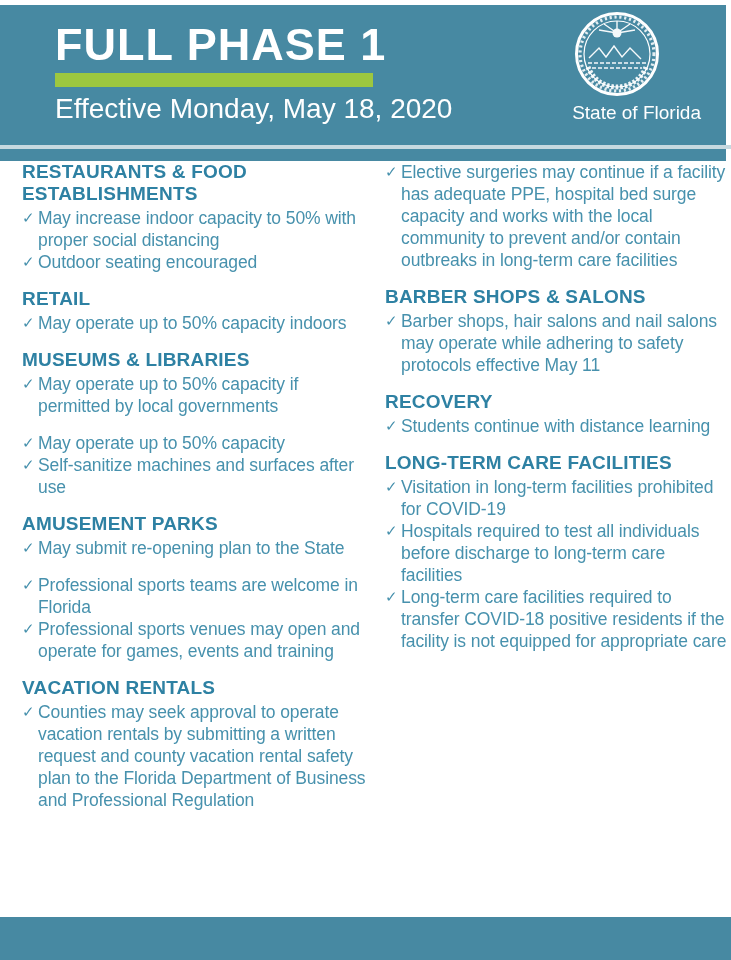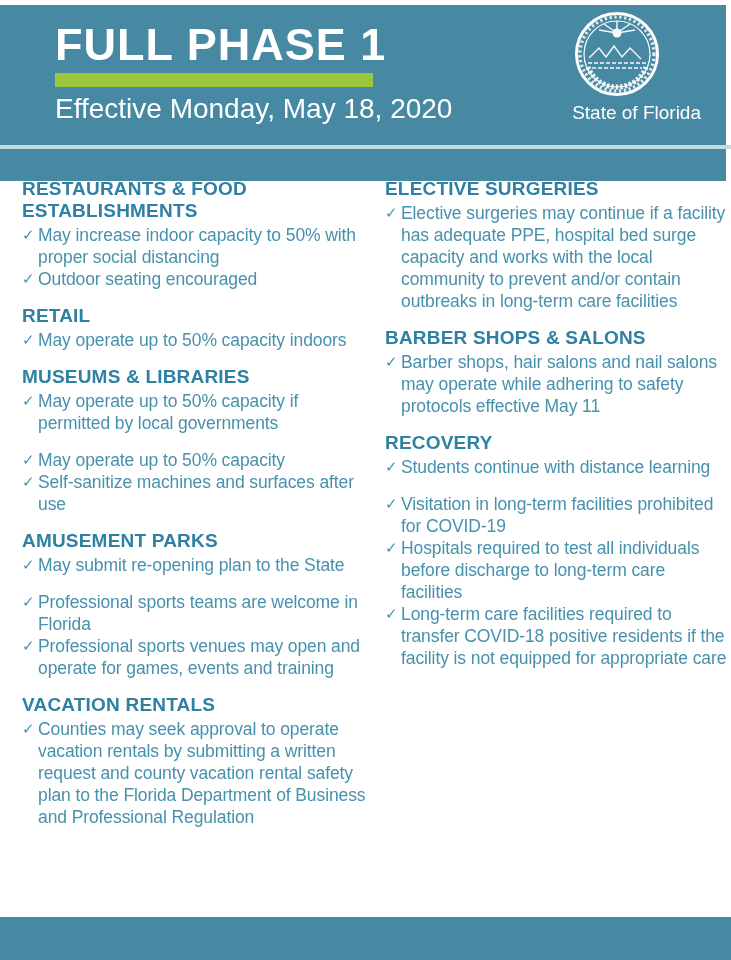--- a/index.html
+++ b/index.html
@@ -12,21 +12,21 @@
     --white:#FFFFFF;
   }
   *{margin:0;padding:0;box-sizing:border-box;}
   html,body{background:#e8e8e8;font-family:"Liberation Sans",sans-serif;}
   .page{
     position:relative;width:731px;height:960px;background:#fff;
     overflow:hidden;margin:0 auto;
   }
   
   .header{
-    position:absolute;top:5px;left:0;width:726px;height:176px;
+    position:absolute;top:5px;left:0;width:726px;height:156px;
     background:var(--teal);
   }
   .title{
     position:absolute;left:55px;top:14px;
     font-size:45px;font-weight:bold;color:var(--white);
     letter-spacing:1px;white-space:nowrap;
   }
   .green-bar{
     position:absolute;left:55px;top:68px;width:318px;height:14px;
     background:var(--green-bar);
@@ -38,21 +38,21 @@
   .seal{position:absolute;left:574px;top:6px;width:86px;height:86px;}
   .seal-caption{
     position:absolute;left:535px;top:97px;width:166px;
     text-align:right;font-size:19px;color:var(--white);
   }
   .divider{
     position:absolute;top:145px;left:0;width:731px;height:4px;
     background:var(--divider);
   }
   
-  .col{position:absolute;top:178px;}
+  .col{position:absolute;top:161px;}
   .col-left{left:22px;width:352px;}
   .col-right{left:385px;width:343px;}
   .section{margin-bottom:15px;}
   .sec-title{
     font-size:19px;font-weight:bold;color:var(--heading);
     line-height:22px;margin-bottom:2px;letter-spacing:.2px;
   }
   .bullets{list-style:none;}
   .bullet{
     display:flex;align-items:flex-start;
@@ -183,21 +183,20 @@
         <ul class="bullets">
           <li class="bullet">
             <span class="check">✓</span>
             <span class="btext">Counties may seek approval to operate vacation rentals by submitting a written request and county vacation rental safety plan to the Florida Department of Business and Professional Regulation</span>
           </li>
         </ul>
       </section>
     </div>
   <div class="col col-right" id="col-right">
       <section class="section">
-        <h3 class="sec-title">ELECTIVE SURGERIES</h3>
         <ul class="bullets">
           <li class="bullet">
             <span class="check">✓</span>
             <span class="btext">Elective surgeries may continue if a facility has adequate PPE, hospital bed surge capacity and works with the local community to prevent and/or contain outbreaks in long-term care facilities</span>
           </li>
         </ul>
       </section>
       <section class="section">
         <h3 class="sec-title">BARBER SHOPS &amp; SALONS</h3>
         <ul class="bullets">
@@ -210,20 +209,21 @@
       <section class="section">
         <h3 class="sec-title">RECOVERY</h3>
         <ul class="bullets">
           <li class="bullet">
             <span class="check">✓</span>
             <span class="btext">Students continue with distance learning</span>
           </li>
         </ul>
       </section>
       <section class="section">
+        <h3 class="sec-title">LONG-TERM CARE FACILITIES</h3>
         <ul class="bullets">
           <li class="bullet">
             <span class="check">✓</span>
             <span class="btext">Visitation in long-term facilities prohibited for COVID-19</span>
           </li>
           <li class="bullet">
             <span class="check">✓</span>
             <span class="btext">Hospitals required to test all individuals before discharge to long-term care facilities</span>
           </li>
           <li class="bullet">

